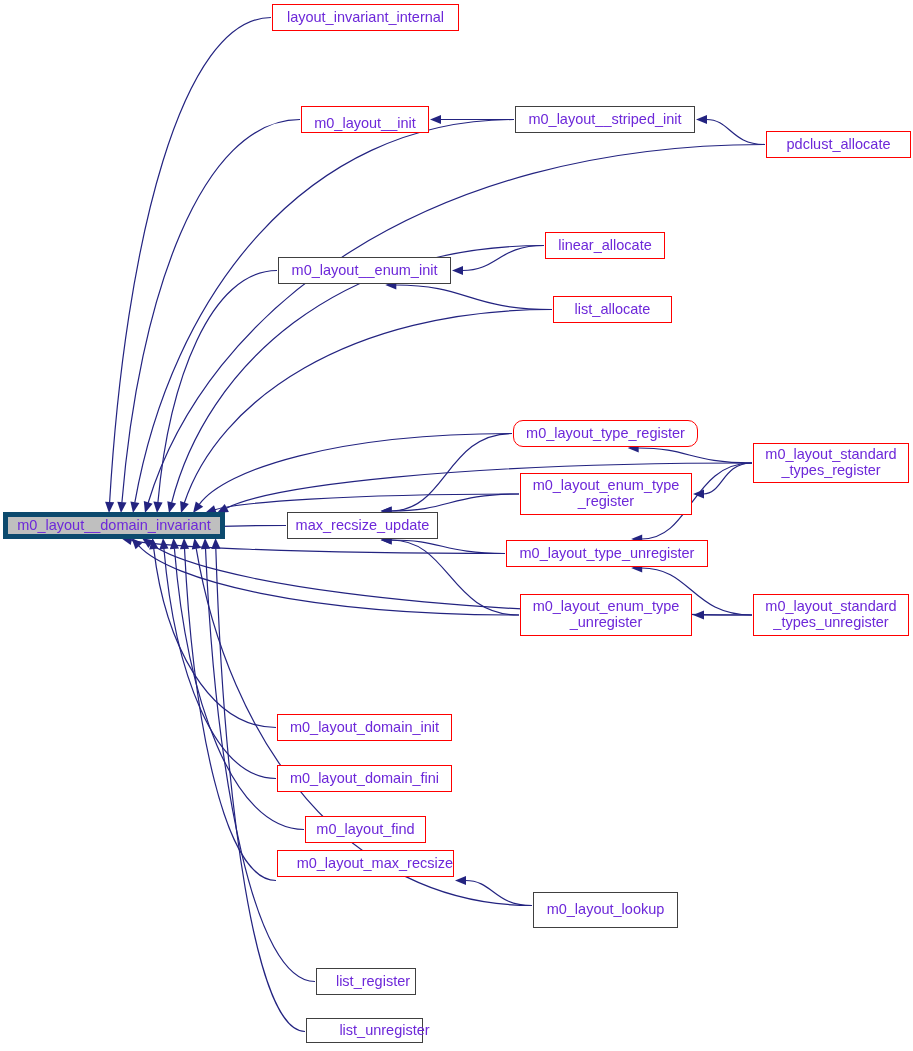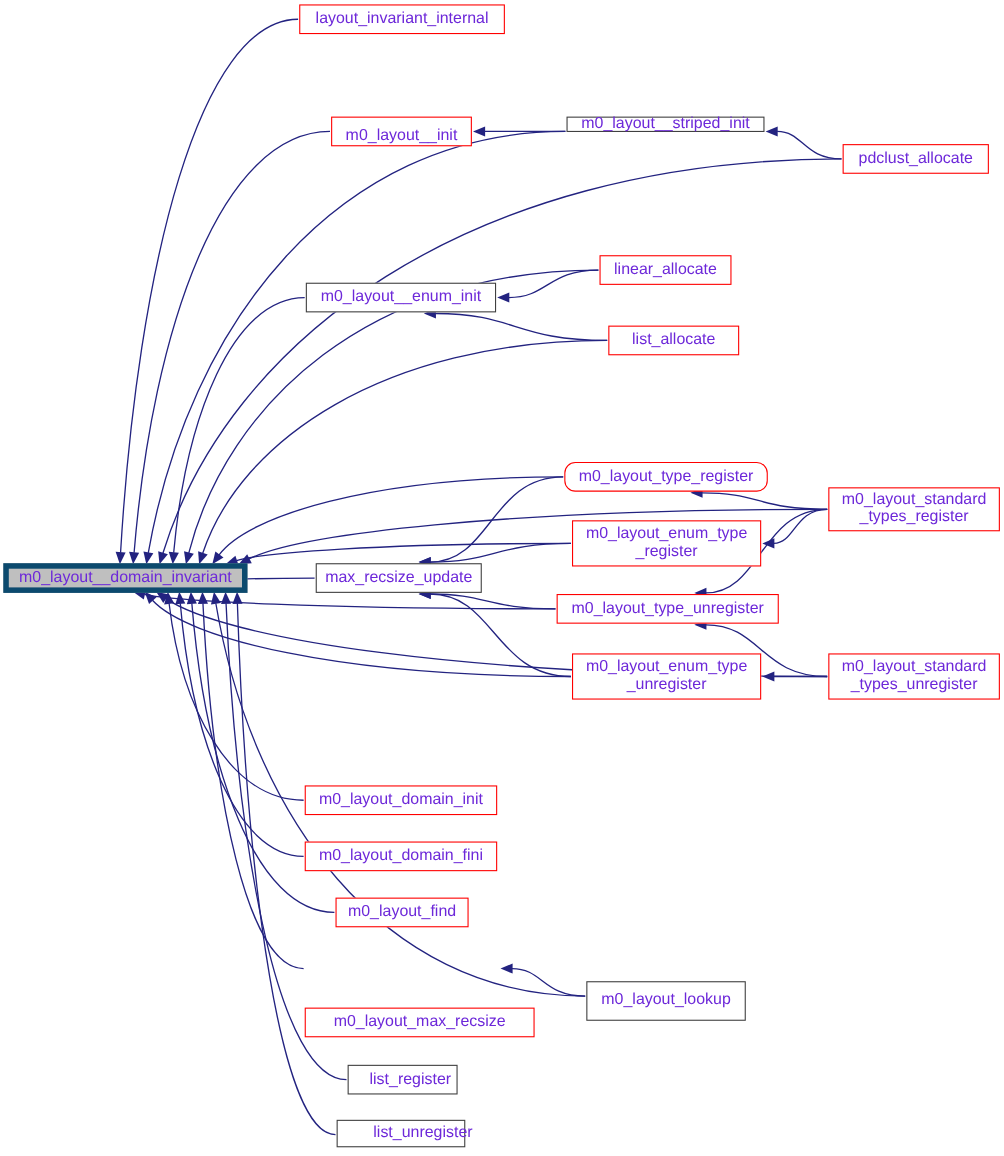--- a/index.html
+++ b/index.html
@@ -91,37 +91,37 @@
         <polygon points="455.0,880.5 466.0,875.9 466.0,885.1"></polygon>
         <polygon points="194.5,538.0 200.8,548.1 191.8,549.6"></polygon>
         <polygon points="205.0,538.0 210.1,548.8 200.9,549.2"></polygon>
         <polygon points="215.5,538.0 220.5,548.8 211.3,549.1"></polygon>
       </g>
   </svg>
   <div id="node-layer">
       <div class="node current" style="left: 3px; top: 512px; width: 222px; height: 27px;"><span>m0_layout__domain_invariant</span></div>
       <div class="node " style="left: 272px; top: 4px; width: 187px; height: 27px;"><span>layout_invariant_internal</span></div>
       <div class="node " style="left: 301px; top: 106px; width: 128px; height: 27px; align-items: flex-end;"><span>m0_layout__init</span></div>
-      <div class="node black" style="left: 515px; top: 106px; width: 180px; height: 14px;"><span>m0_layout__striped_init</span></div>
-      <div class="node " style="left: 766px; top: 131px; width: 133px; height: 27px;"><span>pdclust_allocate</span></div>
+      <div class="node black" style="left: 515px; top: 106px; width: 180px; height: 27px;"><span>m0_layout__striped_init</span></div>
+      <div class="node " style="left: 766px; top: 131px; width: 145px; height: 27px;"><span>pdclust_allocate</span></div>
       <div class="node black" style="left: 278px; top: 257px; width: 173px; height: 27px;"><span>m0_layout__enum_init</span></div>
       <div class="node " style="left: 545px; top: 232px; width: 120px; height: 27px;"><span>linear_allocate</span></div>
       <div class="node " style="left: 553px; top: 296px; width: 119px; height: 27px;"><span>list_allocate</span></div>
       <div class="node black" style="left: 287px; top: 512px; width: 151px; height: 27px;"><span>max_recsize_update</span></div>
       <div class="node " style="left: 513px; top: 420px; width: 185px; height: 27px; border-radius: 10px;"><span>m0_layout_type_register</span></div>
       <div class="node " style="left: 520px; top: 473px; width: 172px; height: 42px;"><span>m0_layout_enum_type
 _register</span></div>
       <div class="node " style="left: 753px; top: 443px; width: 156px; height: 40px;"><span>m0_layout_standard
 _types_register</span></div>
       <div class="node " style="left: 506px; top: 540px; width: 202px; height: 27px;"><span>m0_layout_type_unregister</span></div>
       <div class="node " style="left: 520px; top: 594px; width: 172px; height: 42px;"><span>m0_layout_enum_type
 _unregister</span></div>
       <div class="node " style="left: 753px; top: 594px; width: 156px; height: 42px;"><span>m0_layout_standard
 _types_unregister</span></div>
       <div class="node " style="left: 277px; top: 714px; width: 175px; height: 27px;"><span>m0_layout_domain_init</span></div>
       <div class="node " style="left: 277px; top: 765px; width: 175px; height: 27px;"><span>m0_layout_domain_fini</span></div>
       <div class="node " style="left: 305px; top: 816px; width: 121px; height: 27px;"><span>m0_layout_find</span></div>
-      <div class="node " style="left: 277px; top: 916px; width: 209px; height: 27px;"><span>m0_layout_max_recsize</span></div>
+      <div class="node " style="left: 277px; top: 850px; width: 177px; height: 27px; justify-content: flex-end;"><span>m0_layout_max_recsize</span></div>
       <div class="node black" style="left: 533px; top: 892px; width: 145px; height: 36px;"><span>m0_layout_lookup</span></div>
       <div class="node black" style="left: 316px; top: 968px; width: 100px; height: 27px; padding-left: 14px;"><span>list_register</span></div>
       <div class="node black" style="left: 306px; top: 1018px; width: 117px; height: 25px; padding-left: 40px;"><span>list_unregister</span></div>
     </div>
 </div>
 
 </body></html>

